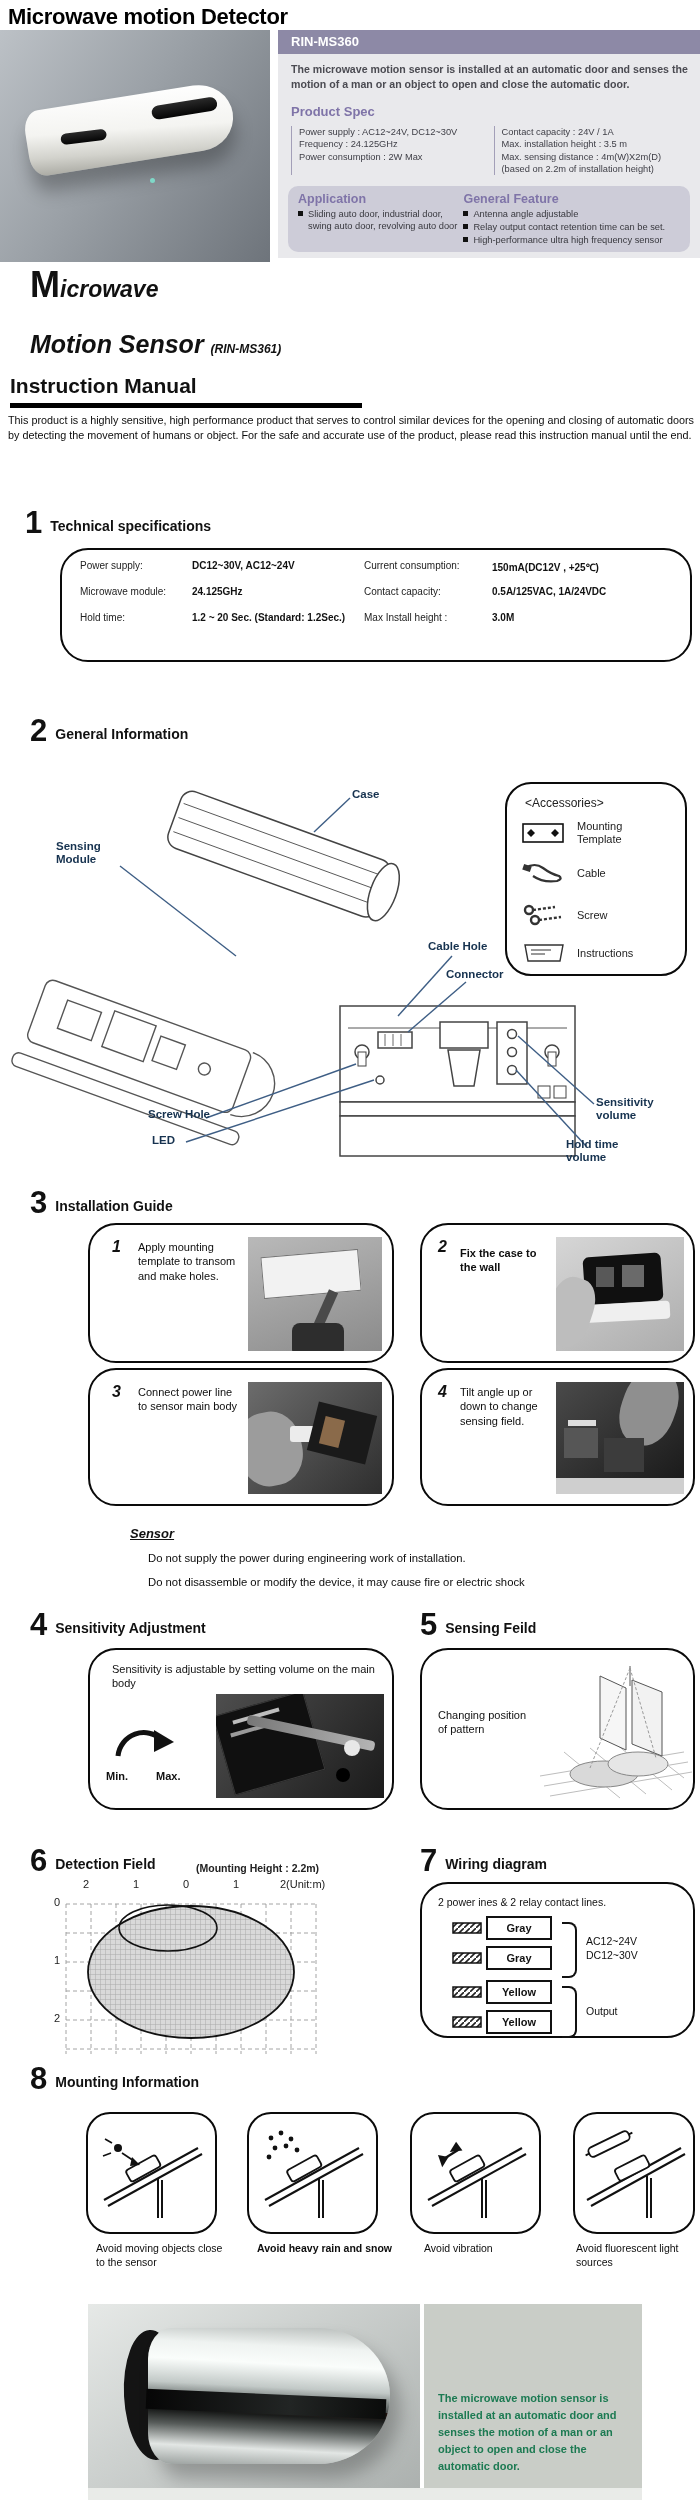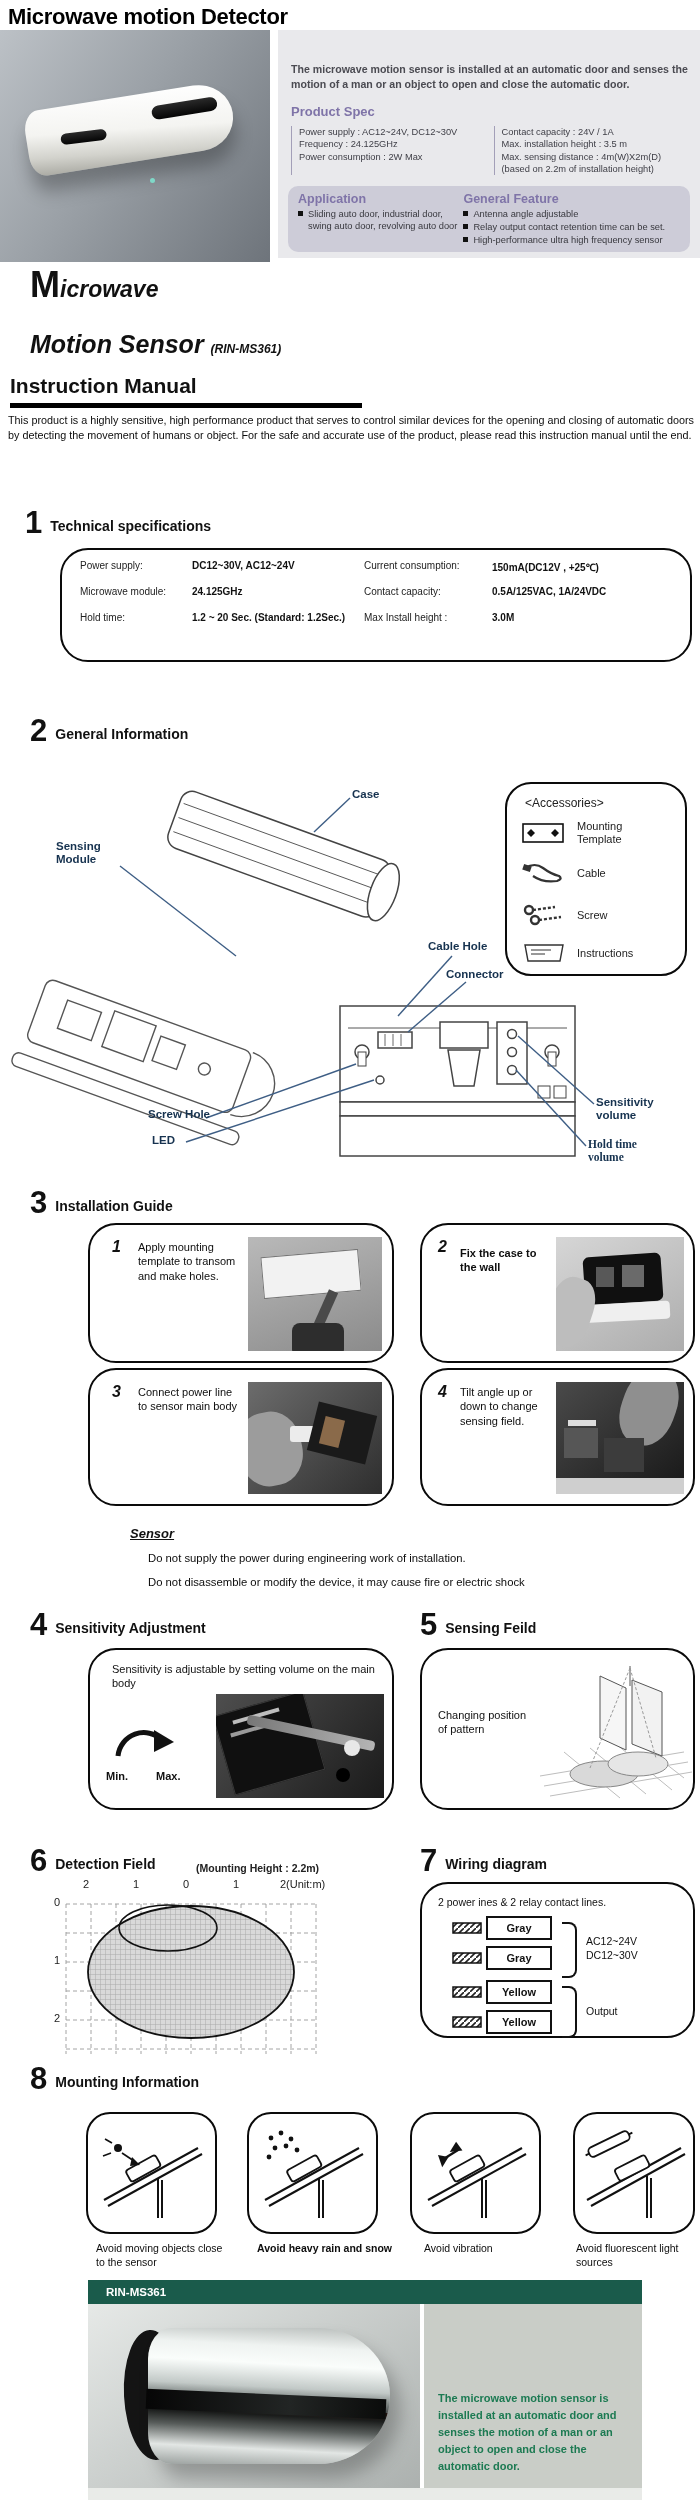--- a/index.html
+++ b/index.html
@@ -126,20 +126,23 @@
 
   <div class="tc-photo">
     <div class="tc-sensor">
       <div class="tc-pill tc-pill-a"></div>
       <div class="tc-pill tc-pill-b"></div>
     </div>
     <div class="tc-led"></div>
   </div>
 
   <div class="tc-panel">
+    <div class="tc-bar">
+      <span>RIN-MS360</span>
+    </div>
     <div class="tc-desc">The microwave motion sensor is installed at an automatic door and senses the motion of a man or an object to open and close the automatic door.</div>
     <div class="tc-spech">Product Spec</div>
     <div class="tc-cols">
       <div class="tc-col c1">
         <div>Power supply : AC12~24V, DC12~30V</div>
         <div>Frequency : 24.125GHz</div>
         <div>Power consumption : 2W Max</div>
       </div>
       <div class="tc-col c2">
         <div>Contact capacity : 24V / 1A</div>
@@ -271,21 +274,21 @@
       </g>
     </svg>
 
     <div class="dlabel" style="left:352px;top:20px;">Case</div>
     <div class="dlabel" style="left:56px;top:72px;width:62px;">Sensing Module</div>
     <div class="dlabel" style="left:428px;top:172px;">Cable Hole</div>
     <div class="dlabel" style="left:446px;top:200px;">Connector</div>
     <div class="dlabel" style="left:148px;top:340px;">Screw Hole</div>
     <div class="dlabel" style="left:152px;top:366px;">LED</div>
     <div class="dlabel" style="left:596px;top:328px;width:76px;">Sensitivity volume</div>
-    <div class="dlabel" style="left:588px;top:370px;width:64px;font-family:Liberation Serif, serif;">Hold time volume</div>
+    <div class="dlabel" style="left:566px;top:370px;width:64px;">Hold time volume</div>
 
     <div class="accbox">
       <div class="acc-h">&lt;Accessories&gt;</div>
       <div class="acc-row" style="top:36px;">
         <svg width="46" height="24" viewBox="0 0 46 24">
           <rect x="2" y="3" width="40" height="18" fill="#fff" stroke="#111" stroke-width="1.6"></rect>
           <path d="M10 8 l4 4 -4 4 -4 -4 Z M34 8 l4 4 -4 4 -4 -4 Z" fill="#111"></path>
         </svg>
         <span class="acc-lab">Mounting Template</span>
       </div>
@@ -575,23 +578,20 @@
         <line x1="50" y1="18" x2="54" y2="18" stroke="#111" stroke-width="1.8"></line>
       </g>
     </svg>
   </div>
 
   <div class="mcap" style="left:96px;top:2242px;">Avoid moving objects close to the sensor</div>
   <div class="mcap" style="left:257px;top:2242px;font-weight:bold;">Avoid heavy rain and snow</div>
   <div class="mcap" style="left:424px;top:2242px;">Avoid vibration</div>
   <div class="mcap" style="left:576px;top:2242px;">Avoid fluorescent light sources</div>
 
-  <div class="g-bar">
-    <span>RIN-MS361</span>
-  </div>
   <div class="g-photo">
     <div class="g-cylcap"></div>
     <div class="g-cyl"></div>
     <div class="g-stripe"></div>
   </div>
   <div class="g-panel">
     <div class="g-text">The microwave motion sensor is installed at an automatic door and senses the motion of a man or an object to open and close the automatic door.</div>
   </div>
   <div class="g-strip"></div>
 

